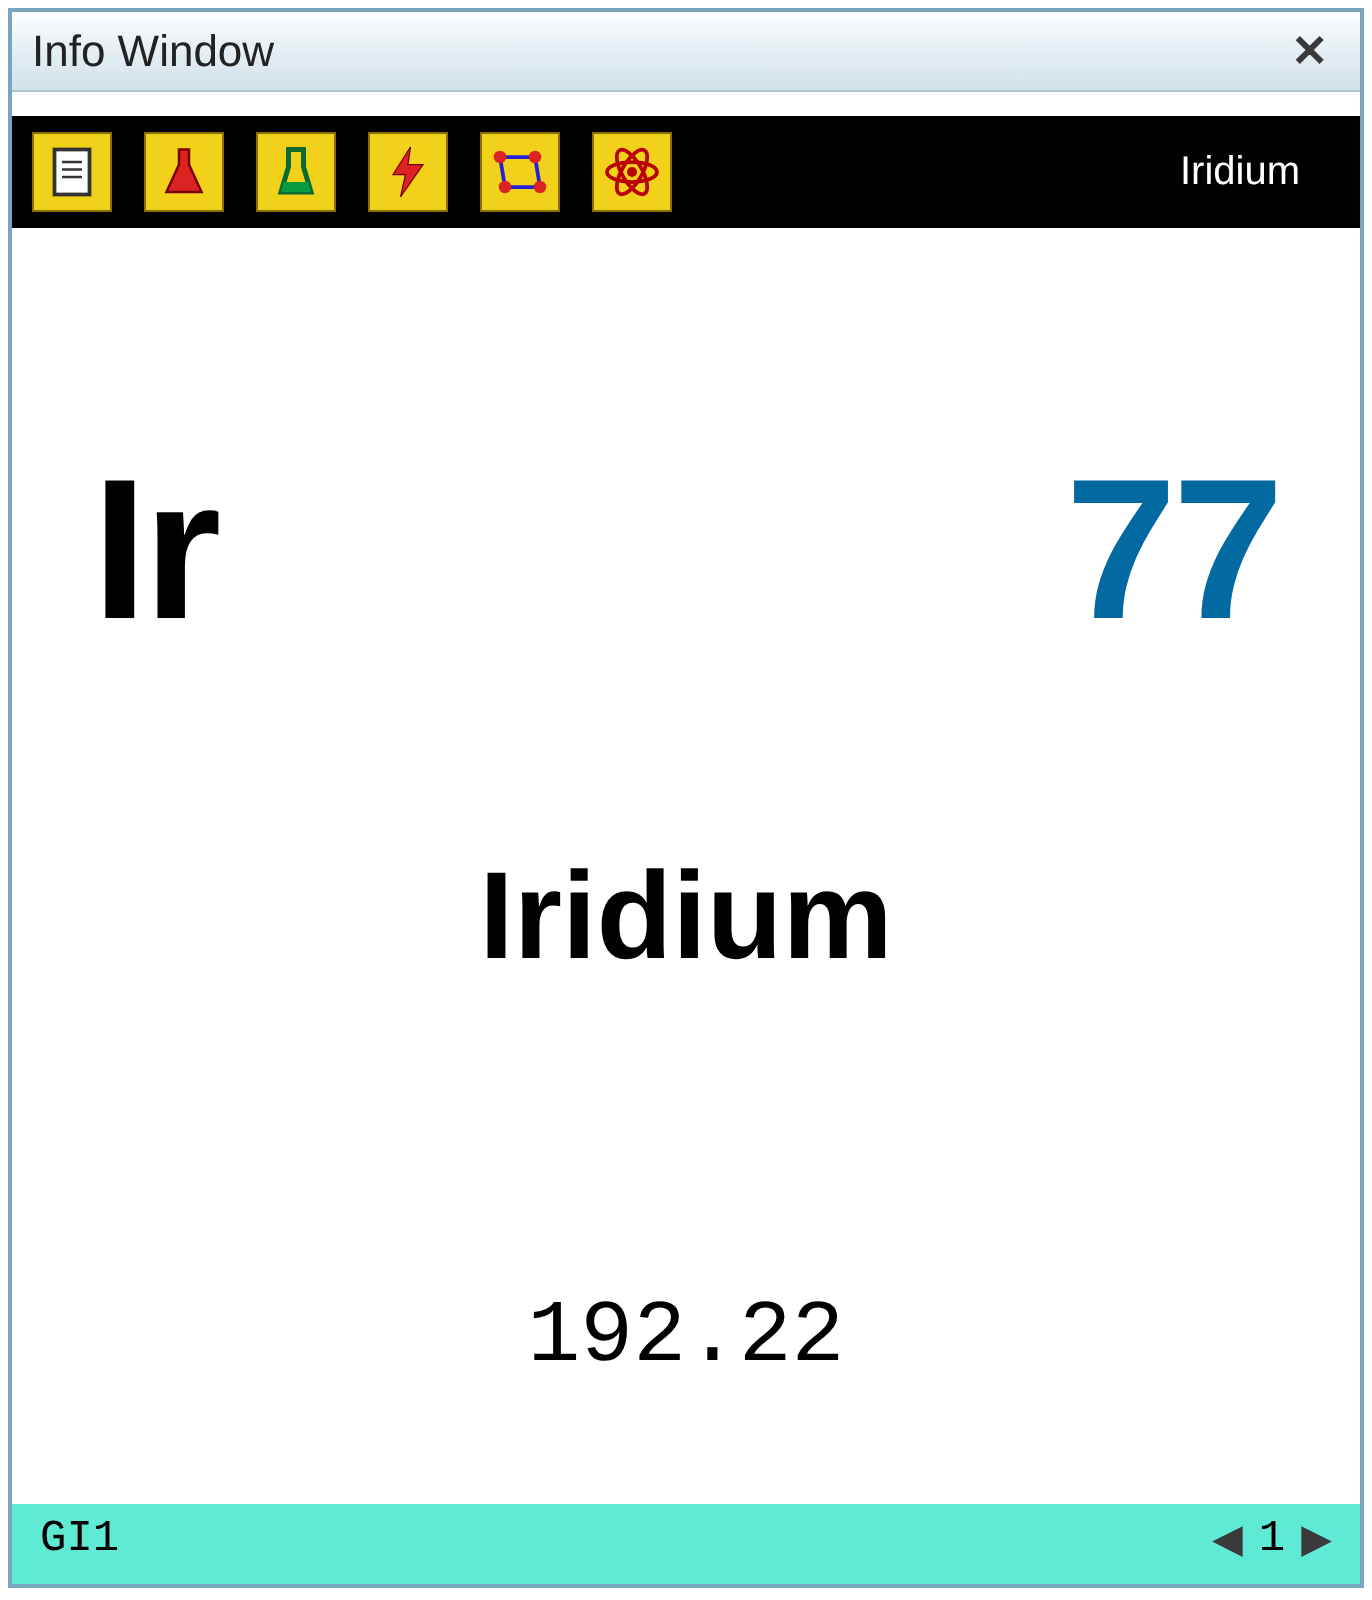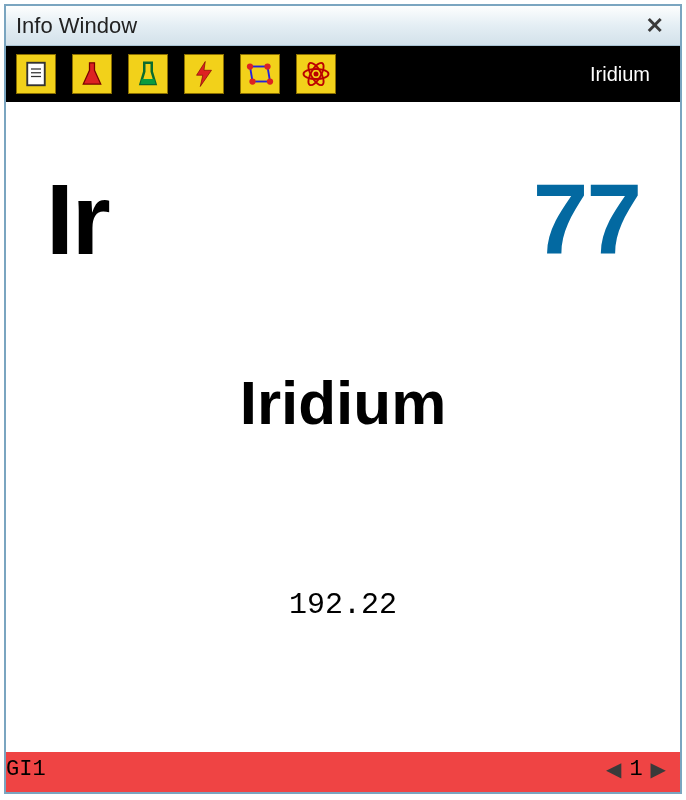--- a/index.html
+++ b/index.html
@@ -13,20 +13,21 @@
       justify-content: flex-start;
     }
     .window {
       width: 680px;
       height: 790px;
       border: 2px solid #7aa5c0;
       background: #fff;
       display: flex;
       flex-direction: column;
       margin: 4px;
+      gap: 12px;
     }
     .titlebar {
       height: 40px;
       background: linear-gradient(to bottom, #fdfefe 0%, #e4eef4 50%, #d3e1ea 100%);
       display: flex;
       align-items: center;
       justify-content: space-between;
       padding: 0 10px;
       border-bottom: 1px solid #a9c3d3;
     }
@@ -67,20 +68,21 @@
     .toolbar-label {
       color: #fff;
       font-size: 20px;
       padding-right: 20px;
     }
     .content {
       flex: 1;
       position: relative;
       background: #fff;
       padding: 30px 40px 20px 40px;
+      margin-top: 32px;
     }
     .row-top {
       display: flex;
       justify-content: space-between;
       align-items: flex-start;
       margin-top: 30px;
     }
     .symbol {
       font-size: 100px;
       font-weight: 900;
@@ -94,34 +96,34 @@
       letter-spacing: -2px;
     }
     .element-name {
       font-size: 62px;
       font-weight: 900;
       color: #000;
       text-align: center;
       margin-top: 90px;
     }
     .atomic-mass {
-      font-size: 30px;
+      font-size: 44px;
       font-weight: 400;
       color: #000;
       text-align: center;
       margin-top: 150px;
       font-family: 'Courier New', monospace;
     }
     .statusbar {
       height: 40px;
       display: flex;
       align-items: center;
       justify-content: space-between;
-      padding: 0 14px 6px 0;
-      background: #ef4444;
+      padding: 0 14px 6px 14px;
+      background: #5eead4;
     }
     .status-code {
       font-size: 22px;
       color: #000;
       font-family: 'Courier New', monospace;
     }
     .pager {
       display: flex;
       align-items: center;
       gap: 8px;

